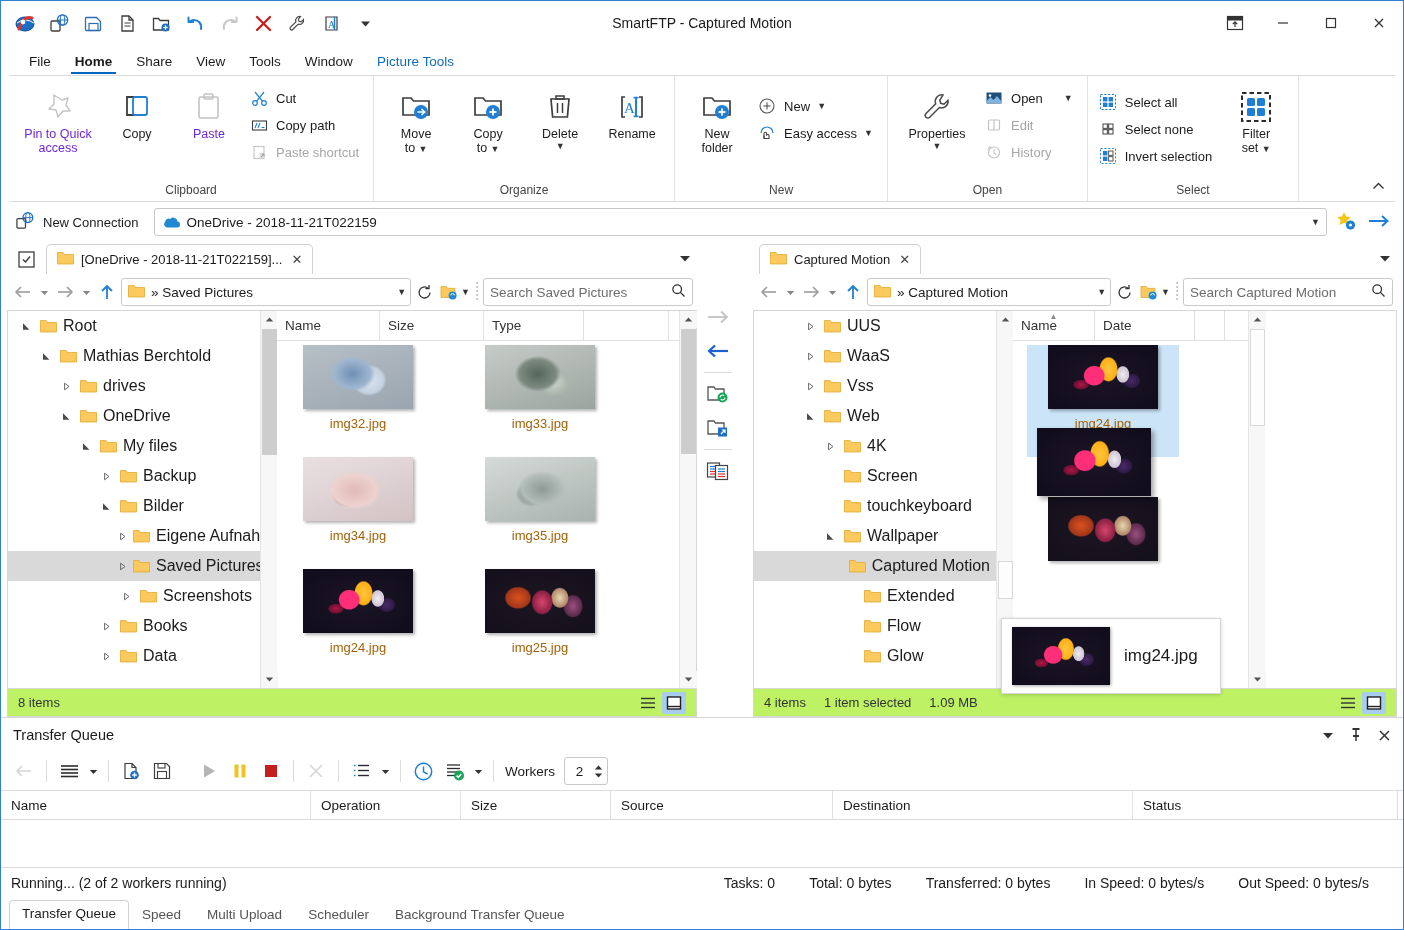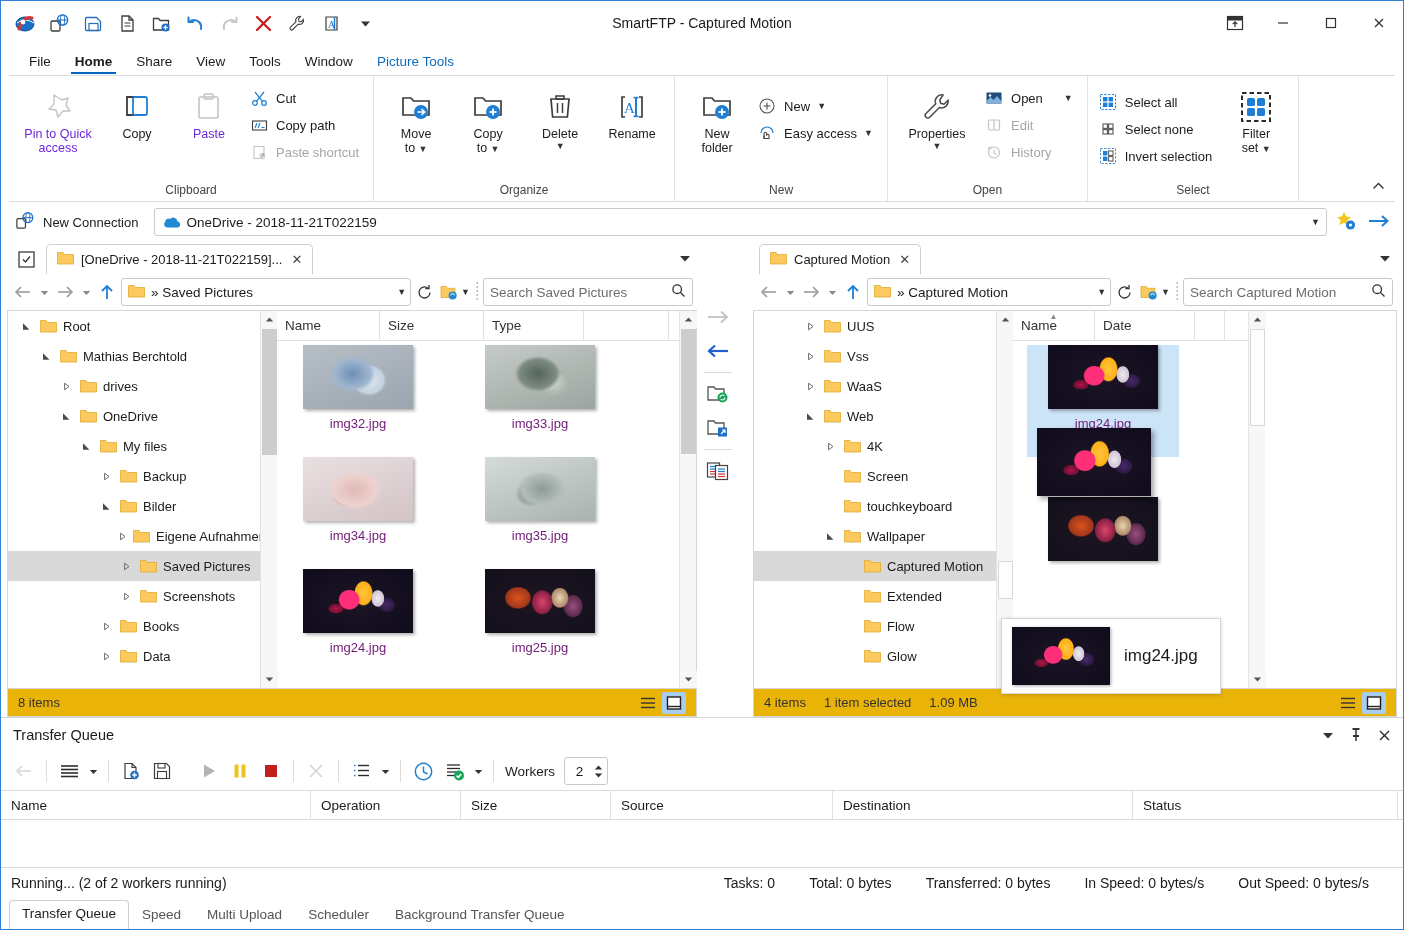--- a/index.html
+++ b/index.html
@@ -159,21 +159,21 @@
     font-family: inherit; background: transparent; color: #1b1b1b; min-width: 0;
   }
   .search-box input::placeholder { color: #6d6d6d; }
 
   
   .browser { flex: 1; display: flex; min-height: 0; border: 1px solid #d6d6d6; background: #fff; }
   .tree { width: 252px; min-width: 252px; position: relative; overflow: hidden; background: #fff; }
   .tree.right-tree { width: 242px; min-width: 242px; }
   .tree-item {
     height: 30px; display: flex; align-items: center; gap: 6px;
-    padding-right: 6px; font-size: 13px; white-space: nowrap;
+    padding-right: 6px; font-size: 16px; white-space: nowrap;
   }
   .tree-item.sel { background: #d9d9d9; }
   .twisty { width: 16px; display: flex; align-items: center; justify-content: center; }
   .folder-ico { width: 17px; height: 14px; flex: 0 0 auto; }
 
   .vscroll {
     width: 17px; min-width: 17px; background: #f7f7f7;
     border-left: 1px solid #e5e5e5;
     display: flex; flex-direction: column; align-items: center;
     position: relative;
@@ -193,36 +193,36 @@
   .thumb-cell {
     position: absolute; width: 152px; height: 112px;
     display: flex; flex-direction: column; align-items: center;
   }
   .thumb-cell.sel { background: #cce4f7; }
   .thumb-img {
     width: 110px; height: 64px; flex: 0 0 auto;
     box-shadow: 2px 2px 3px rgba(0,0,0,0.3);
     background-size: cover;
   }
-  .thumb-name { margin-top: 7px; font-size: 13px; color: #701a75; white-space: nowrap; }
+  .thumb-name { margin-top: 7px; font-size: 13px; color: #a16207; white-space: nowrap; }
 
   
   .xfercol {
     width: 42px; min-width: 42px;
     display: flex; flex-direction: column; align-items: center;
     padding-top: 58px; gap: 0;
   }
   .xbtn { width: 34px; height: 34px; display:flex; align-items:center; justify-content:center; border-radius: 3px; }
   .xsep { width: 28px; height: 1px; background: #dcdcdc; margin: 4px 0; }
 
   .pane-status {
     height: 28px; min-height: 28px;
     border: 1px solid #d6d6d6; border-top: none;
     display: flex; align-items: center; gap: 18px;
-    padding: 0 10px; font-size: 13px; color: #333; background: #eab308;
+    padding: 0 10px; font-size: 13px; color: #333; background: #bef264;
   }
   .viewtoggles { margin-left: auto; display: flex; align-items: center; gap: 2px; }
   .vt { width: 24px; height: 22px; display:flex; align-items:center; justify-content:center; border-radius:2px; }
   .vt.active { background: #a8cdee; }
 
   
   .tq { height: 212px; min-height: 212px; display: flex; flex-direction: column; border-top: 1px solid #d6d6d6; background: #fff; }
   .tq-header { height: 34px; display: flex; align-items: center; padding: 0 6px 0 12px; }
   .tq-title { font-size: 14.5px; }
   .tq-hdr-btns { margin-left: auto; display: flex; align-items: center; gap: 2px; }
@@ -1233,32 +1233,32 @@
             </div>
             <div class="tree-item" style="padding-left: 48px;">
               <span class="twisty">
                 <svg width="9" height="9" viewBox="0 0 9 9">
                   <path d="M2.6 1.2L7 4.5 2.6 7.8z" fill="none" stroke="#6a6a6a" stroke-width="1"></path>
                 </svg>
               </span>
               <span class="folder-ico"><svg width="17" height="14" viewBox="0 0 17 14">
                   <path d="M.5 1.5h5.6l1.3 2H16.5v9.5H.5z" fill="#fbc95e" stroke="#e0a92e" stroke-width=".8"></path>
                 </svg></span>
+              <span>WaaS</span>
+            </div>
+            <div class="tree-item" style="padding-left: 48px;">
+              <span class="twisty">
+                <svg width="9" height="9" viewBox="0 0 9 9">
+                  <path d="M2.6 1.2L7 4.5 2.6 7.8z" fill="none" stroke="#6a6a6a" stroke-width="1"></path>
+                </svg>
+              </span>
+              <span class="folder-ico"><svg width="17" height="14" viewBox="0 0 17 14">
+                  <path d="M.5 1.5h5.6l1.3 2H16.5v9.5H.5z" fill="#fbc95e" stroke="#e0a92e" stroke-width=".8"></path>
+                </svg></span>
               <span>Vss</span>
-            </div>
-            <div class="tree-item" style="padding-left: 48px;">
-              <span class="twisty">
-                <svg width="9" height="9" viewBox="0 0 9 9">
-                  <path d="M2.6 1.2L7 4.5 2.6 7.8z" fill="none" stroke="#6a6a6a" stroke-width="1"></path>
-                </svg>
-              </span>
-              <span class="folder-ico"><svg width="17" height="14" viewBox="0 0 17 14">
-                  <path d="M.5 1.5h5.6l1.3 2H16.5v9.5H.5z" fill="#fbc95e" stroke="#e0a92e" stroke-width=".8"></path>
-                </svg></span>
-              <span>WaaS</span>
             </div>
             <div class="tree-item" style="padding-left: 48px;">
               <span class="twisty">
                 <svg width="9" height="9" viewBox="0 0 9 9">
                   <path d="M1 1.3v6.4L7.4 7.7z" fill="#4a4a4a"></path>
                 </svg>
               </span>
               <span class="folder-ico"><svg width="17" height="14" viewBox="0 0 17 14">
                   <path d="M.5 1.5h5.6l1.3 2H16.5v9.5H.5z" fill="#fbc95e" stroke="#e0a92e" stroke-width=".8"></path>
                 </svg></span>

